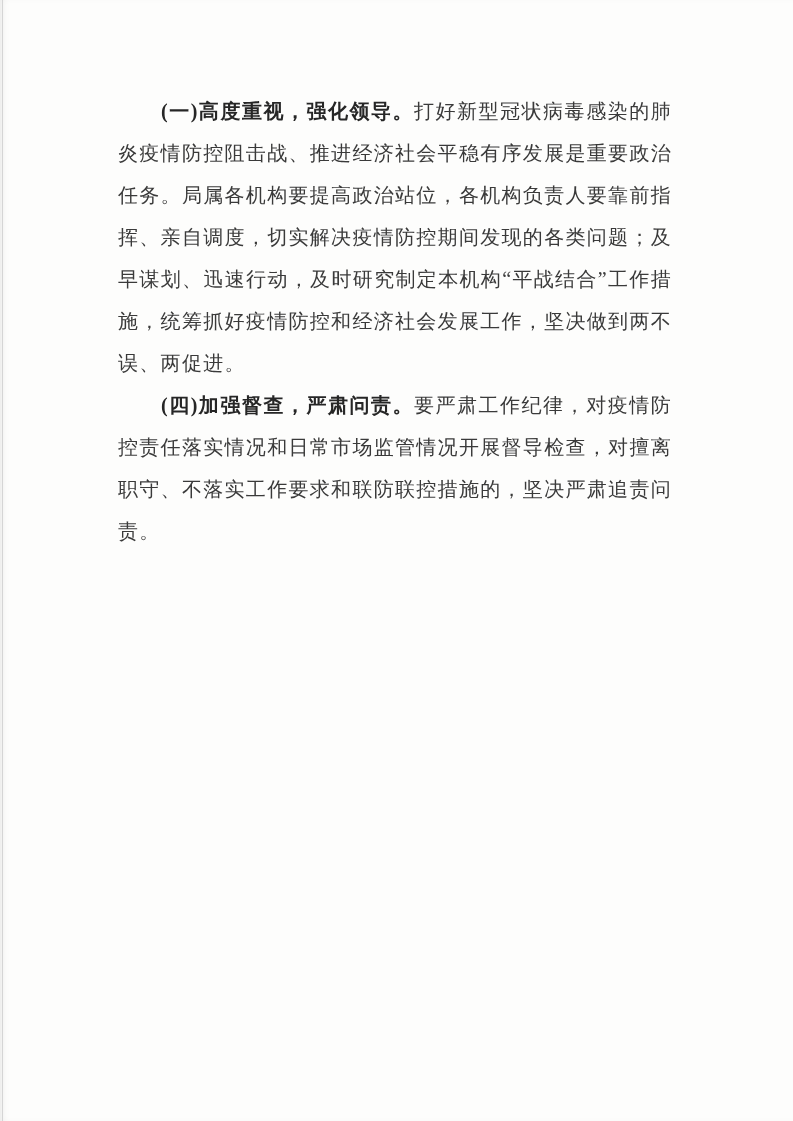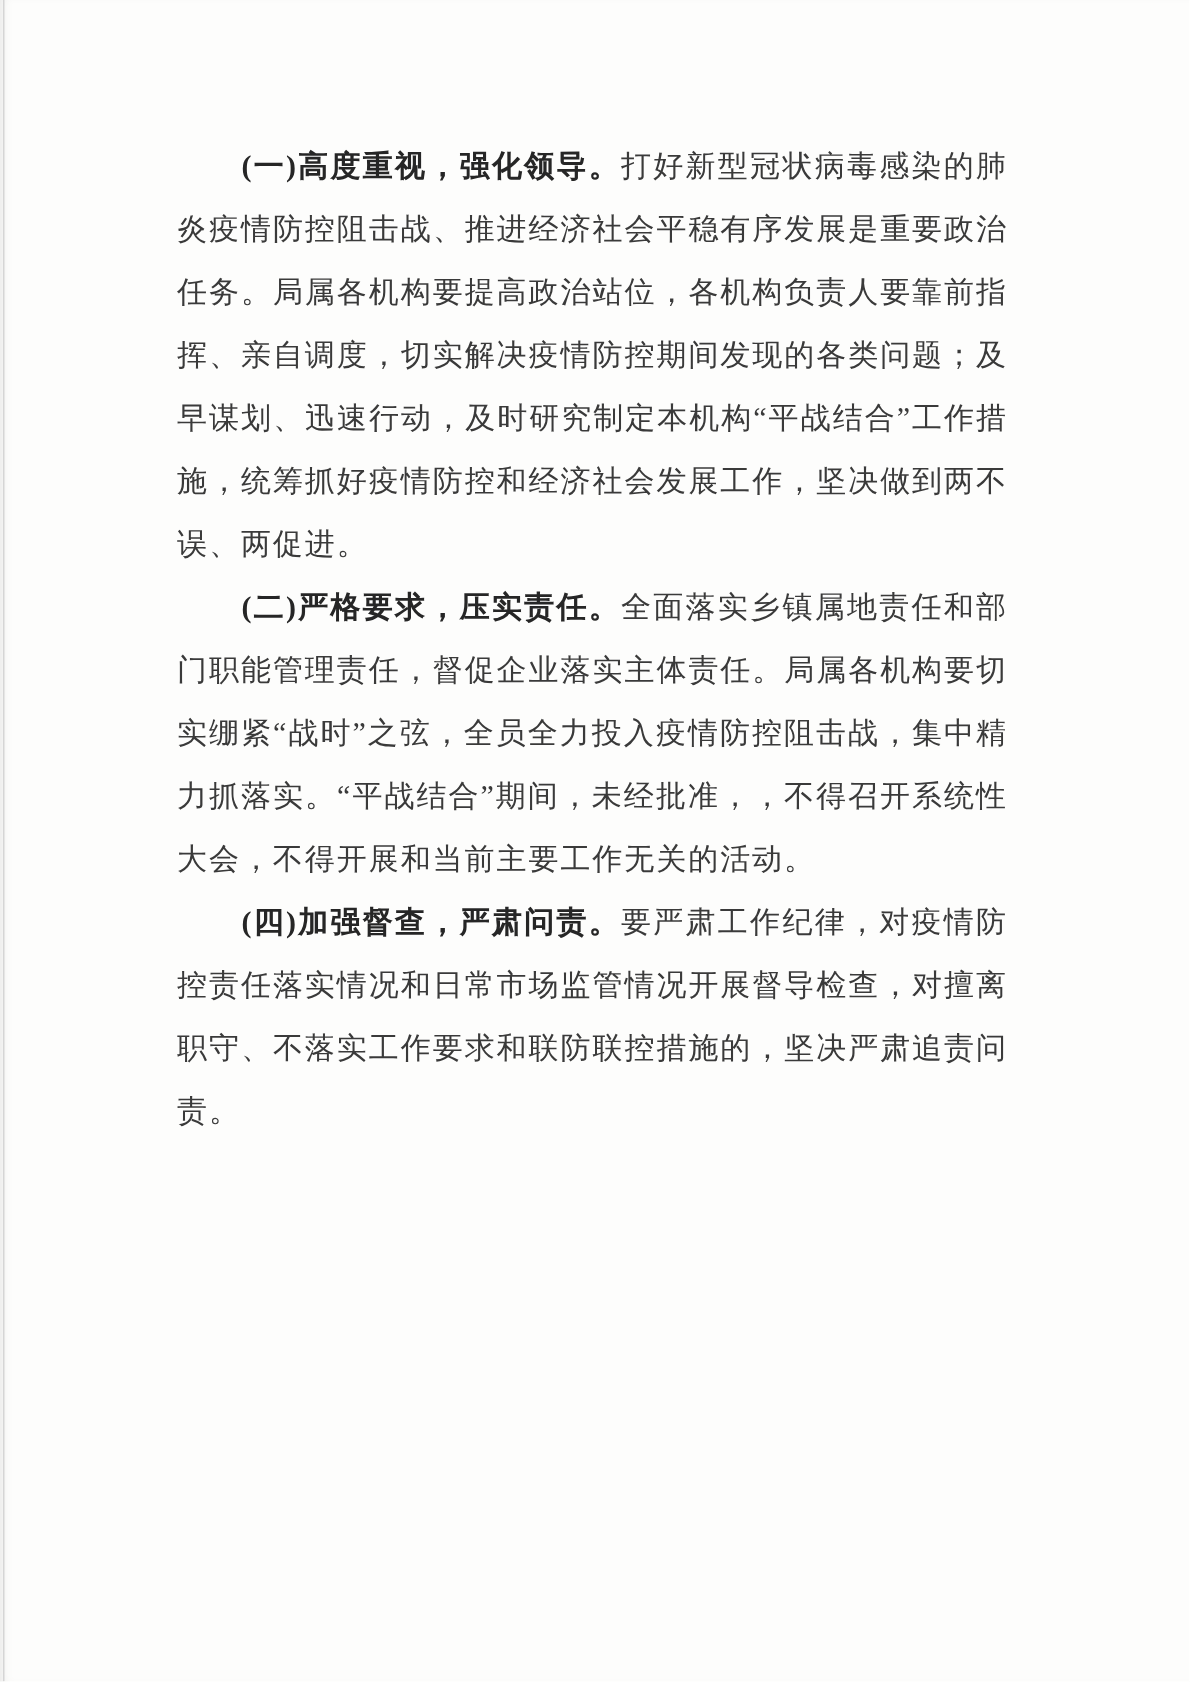--- a/index.html
+++ b/index.html
@@ -52,19 +52,18 @@
 </head>
 <body>
 
 <div class="page">
   <div class="scan-edge-left"></div>
 
   <div class="content">
 
     <p><span class="para-heading">(一)高度重视，强化领导。</span><span class="para-body">打好新型冠状病毒感染的肺炎疫情防控阻击战、推进经济社会平稳有序发展是重要政治任务。局属各机构要提高政治站位，各机构负责人要靠前指挥、亲自调度，切实解决疫情防控期间发现的各类问题；及早谋划、迅速行动，及时研究制定本机构“平战结合”工作措施，统筹抓好疫情防控和经济社会发展工作，坚决做到两不误、两促进。</span></p>
 
-    <p><span class="para-heading">(二)严格要求，压实责任。</span><span class="para-body">全面落实乡镇属地责任和部门职能管理责任，督促企业落实主体责任。局属各机构要切实绷紧“战时”之弦，全员全力投入疫情防控阻击战，集中精力抓落实。“平战结合”期间，未经批准，，不得召开系统性大会，不得开展和当前主要工作无关的活动。</span></p>
 
 
     <p><span class="para-heading">(四)加强督查，严肃问责。</span><span class="para-body">要严肃工作纪律，对疫情防控责任落实情况和日常市场监管情况开展督导检查，对擅离职守、不落实工作要求和联防联控措施的，坚决严肃追责问责。</span></p>
 
   </div>
 </div>
 
 </body></html>

